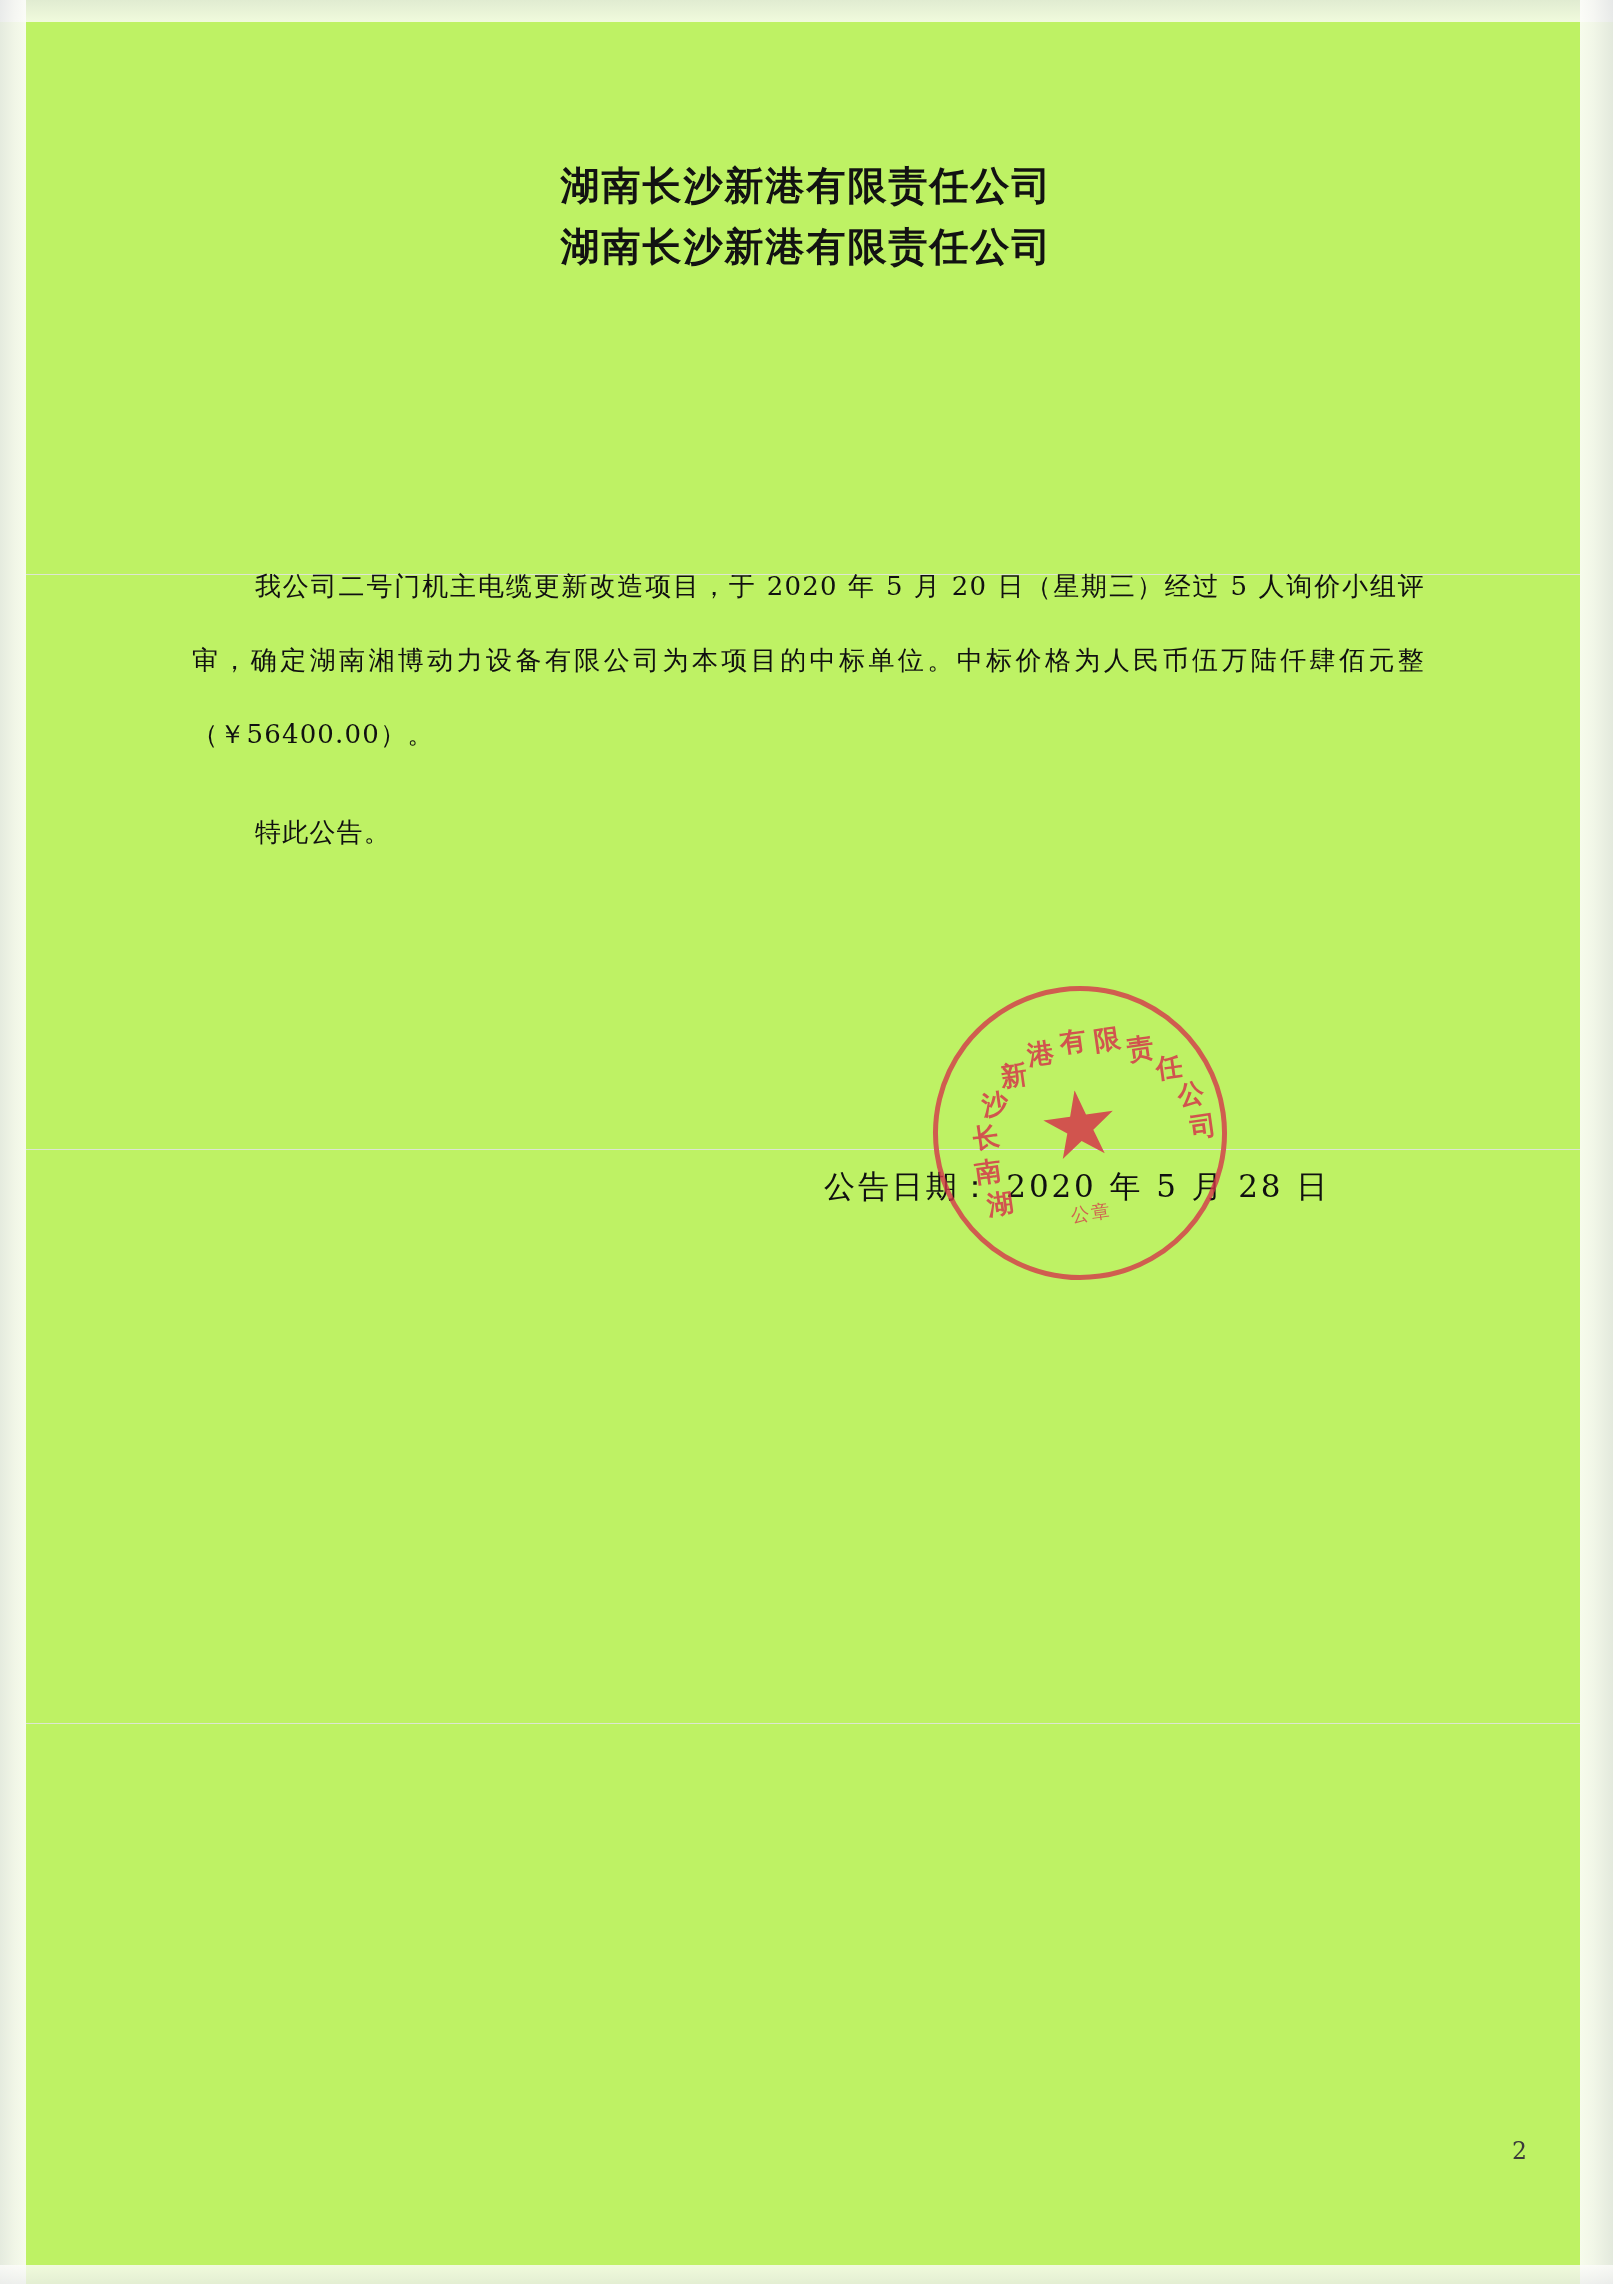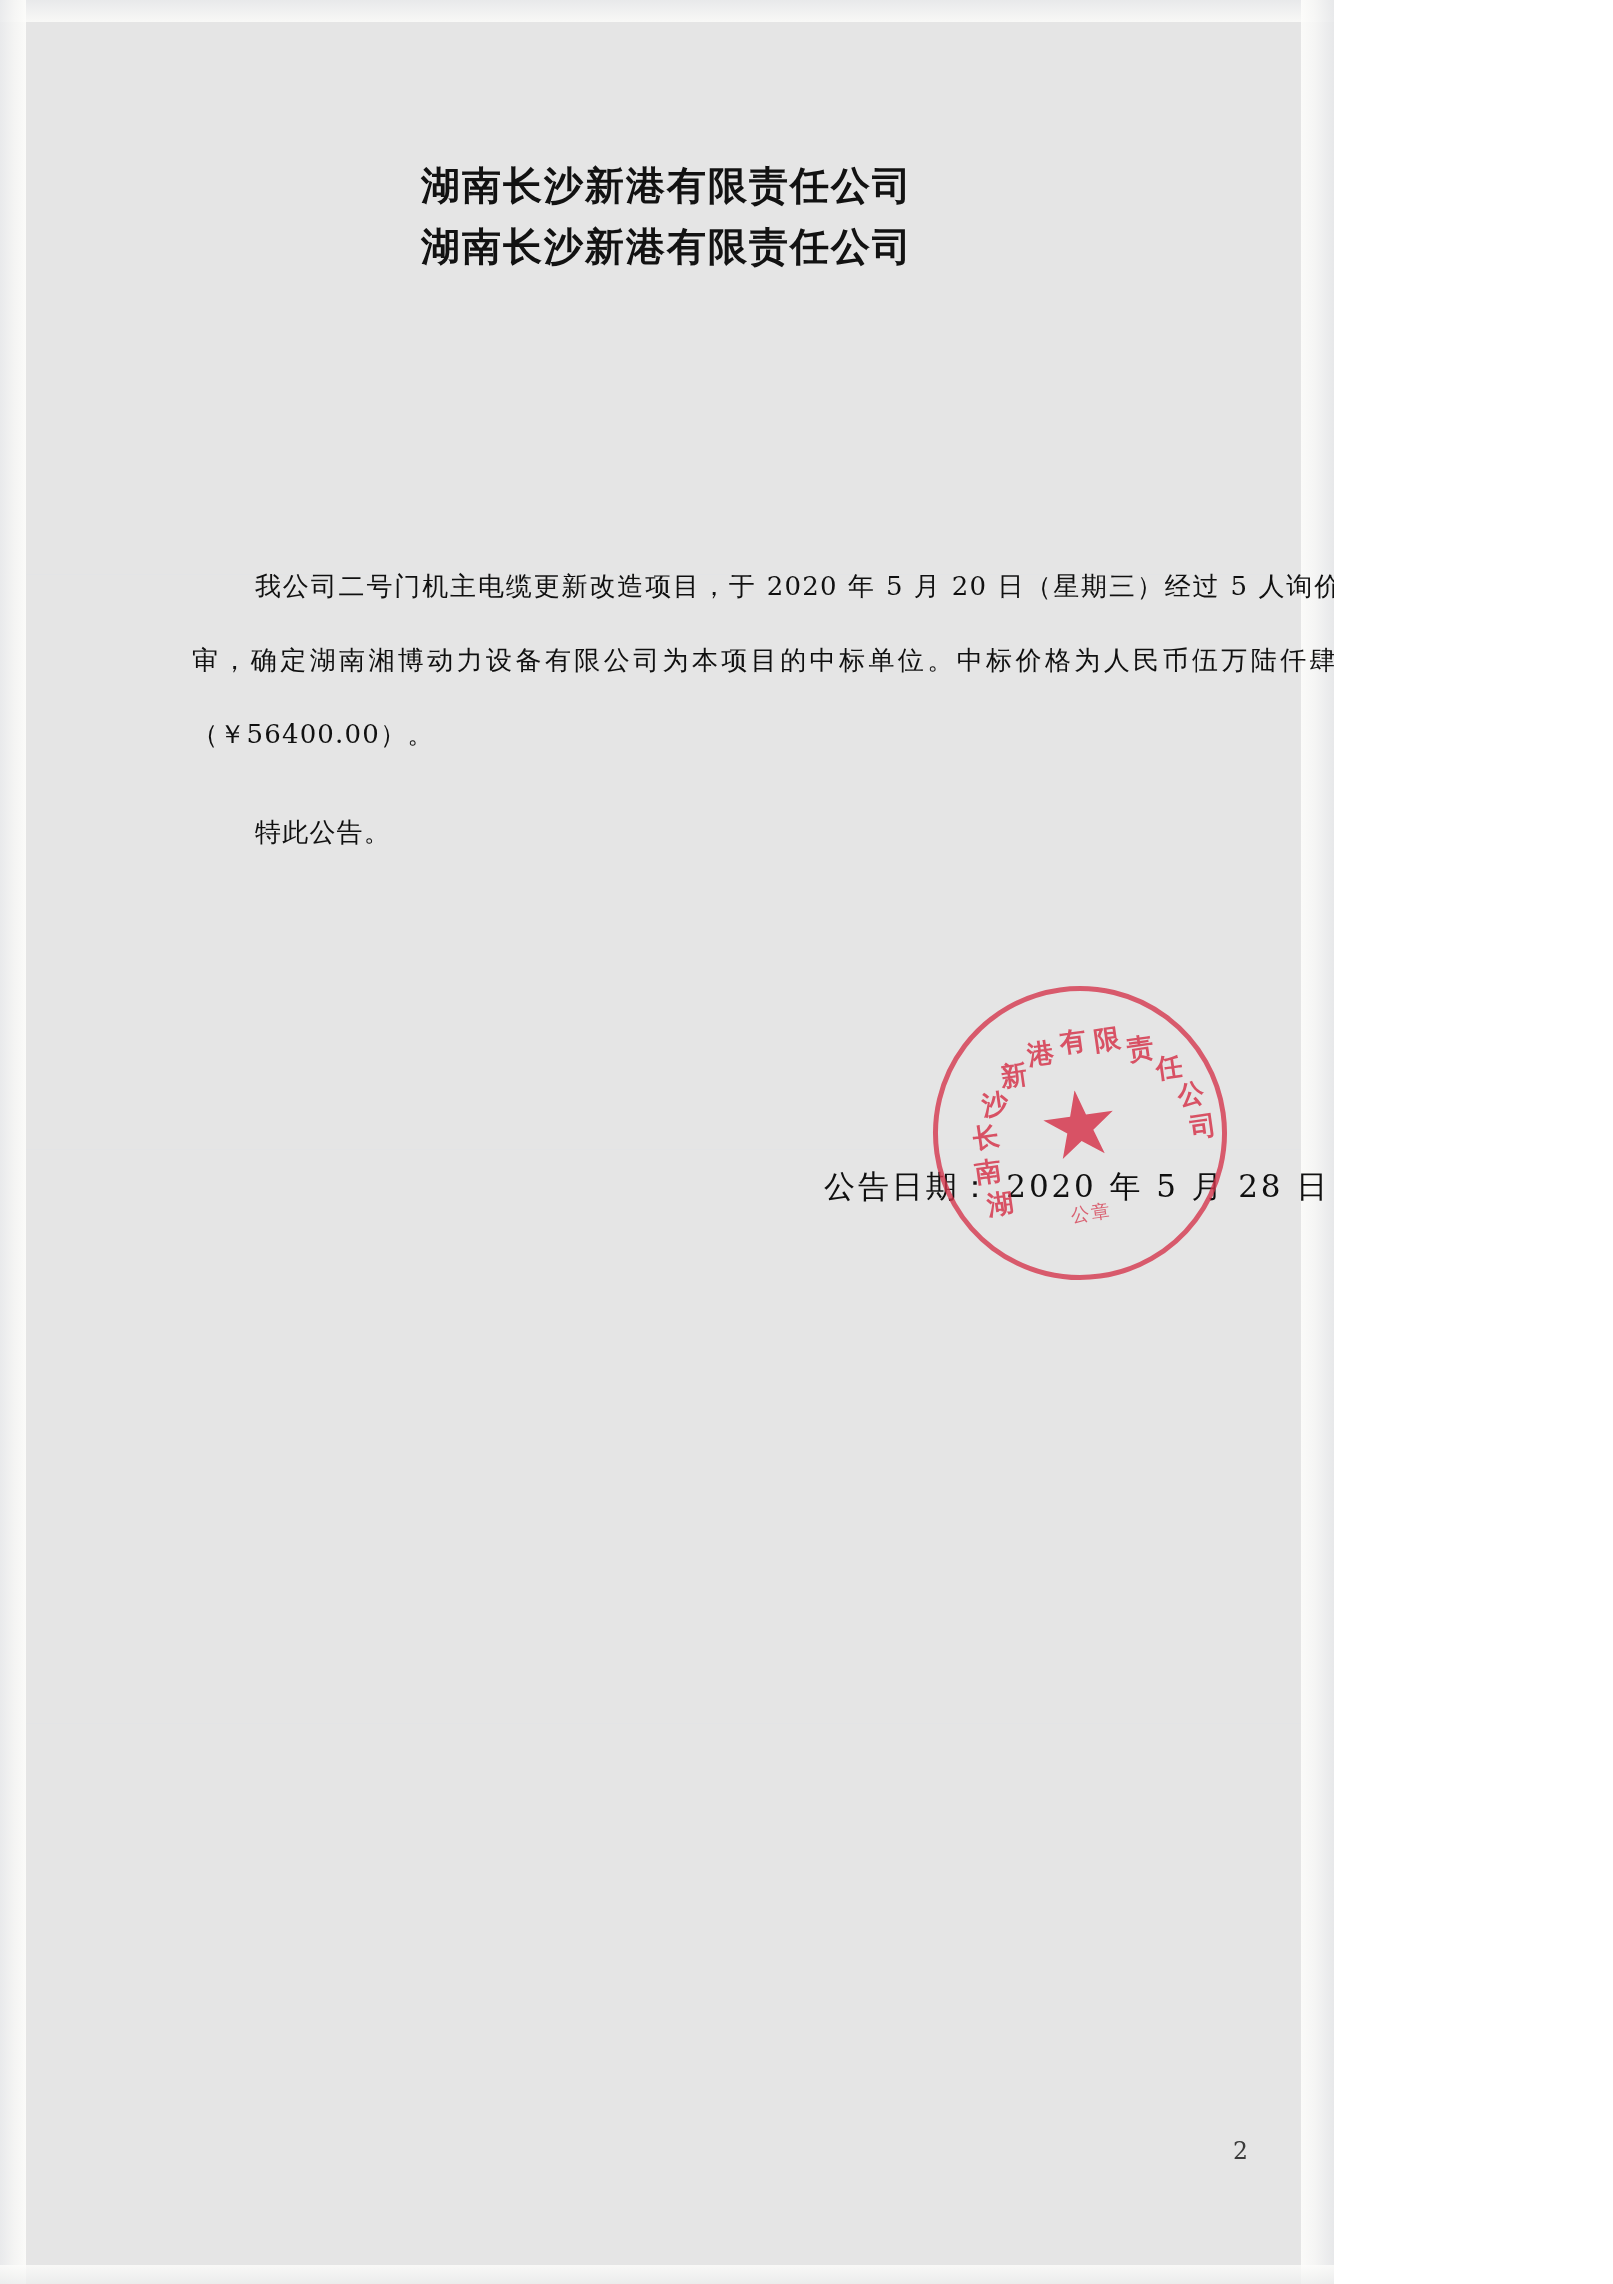--- a/index.html
+++ b/index.html
@@ -2,23 +2,23 @@
 <html lang="zh"><head>
 <meta charset="utf-8">
 <style>
   html, body {
     margin: 0;
     padding: 0;
     background: #ffffff;
   }
   .page {
     position: relative;
-    width: 1334px;
+    width: 1613px;
     height: 2285px;
-    background: #e5e5e5;
+    background: #bef264;
     overflow: hidden;
     font-family: "DejaVu Serif", serif;
   }
   
   .scan-edge-left {
     position: absolute;
     left: 0; top: 0;
     width: 25.5px; height: 100%;
     background: linear-gradient(to right, #e9eaec 0%, #f6f6f5 55%, #fdfdfb 100%);
     opacity: 0.9;

